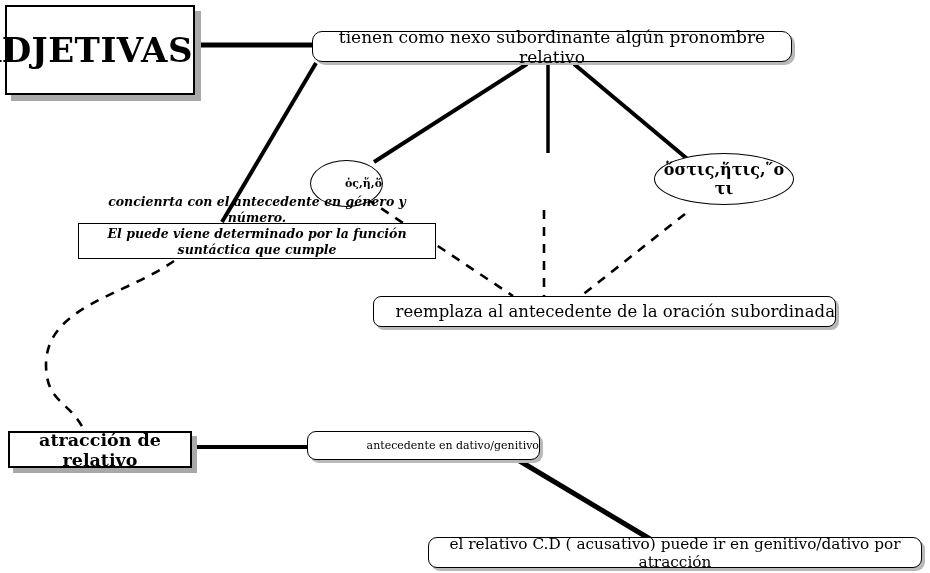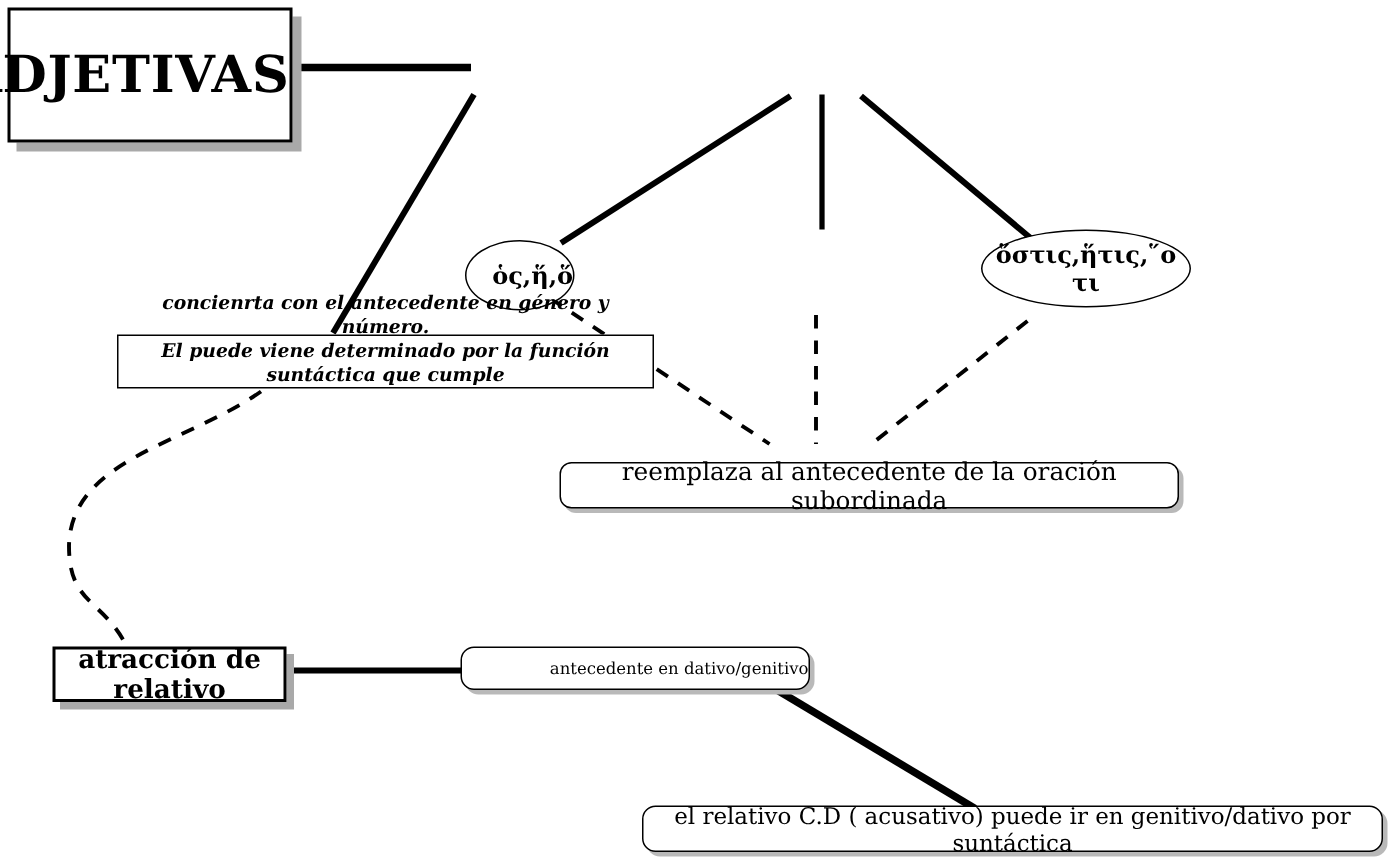--- a/index.html
+++ b/index.html
@@ -49,42 +49,45 @@
     <line x1="367" y1="199" x2="513" y2="296" stroke="#000" stroke-width="2.6" stroke-dasharray="9 8"></line>
     <line x1="544" y1="210" x2="544" y2="296" stroke="#000" stroke-width="2.6" stroke-dasharray="9 8"></line>
     <line x1="685" y1="214" x2="581" y2="296" stroke="#000" stroke-width="2.6" stroke-dasharray="9 8"></line>
     <path d="M174,261 C124,296 47,306 46,364 C46,403 68,399 84,430" fill="none" stroke="#000" stroke-width="2.6" stroke-dasharray="9 8"></path>
   </svg>
 
   <div class="node rect-big title-text" style="left:5px;top:5px;width:190px;height:90px;">
     <span>ADJETIVAS</span>
   </div>
 
+  <div class="node rounded" style="left:312px;top:31px;width:480px;height:31px;font-size:17px;">
+    <span>tienen como nexo subordinante algún pronombre relativo</span>
+  </div>
 
-  <div class="node ellipse" style="left:310px;top:160px;width:73px;height:47px;font-size:16px;">
+  <div class="node ellipse" style="left:310px;top:160px;width:73px;height:47px;font-size:11px;">
     <span>ὁς,ἥ,ὅ</span>
   </div>
   <div class="node ellipse" style="left:654px;top:153px;width:140px;height:52px;font-size:16px;">
     <span>ὅστις,ἥτις,῞ο τι</span>
   </div>
 
   <div class="node rect-plain note-text" style="left:30px;top:223px;width:358px;height:36px;flex-direction:column;margin-left:48px;">
     <span>concienrta con el antecedente en género y número.</span>
     <span>El puede viene determinado por la función suntáctica que cumple</span>
   </div>
 
-  <div class="node rounded" style="left:373px;top:308px;width:413px;height:31px;font-size:16.5px;border-radius:8px;">
+  <div class="node rounded" style="left:373px;top:296px;width:463px;height:31px;font-size:16.5px;border-radius:8px;">
     <span>reemplaza al antecedente de la oración subordinada</span>
   </div>
 
-  <div class="node rect-big bold-label" style="left:8px;top:431px;width:156px;height:37px;box-shadow:5px 5px 0 #a9a9a9;margin-left:27px;">
+  <div class="node rect-big bold-label" style="left:8px;top:431px;width:184px;height:37px;box-shadow:5px 5px 0 #a9a9a9;">
     <span>atracción de relativo</span>
   </div>
 
   <div class="node rounded" style="left:307px;top:431px;width:233px;height:29px;font-size:11px;border-radius:9px;">
     <span>antecedente en dativo/genitivo</span>
   </div>
 
   <div class="node rounded" style="left:428px;top:537px;width:494px;height:31px;font-size:15.3px;border-radius:9px;">
-    <span>el relativo C.D ( acusativo) puede ir en genitivo/dativo por suntáctica</span>
+    <span>el relativo C.D ( acusativo) puede ir en genitivo/dativo por atracción</span>
   </div>
 
 </div>
 
 </body></html>

